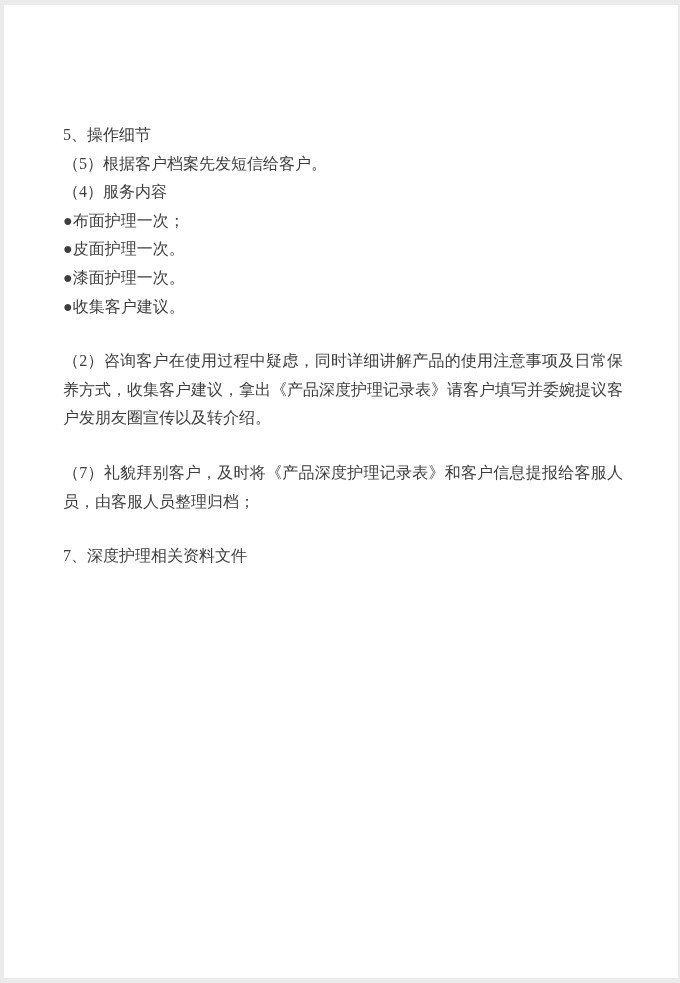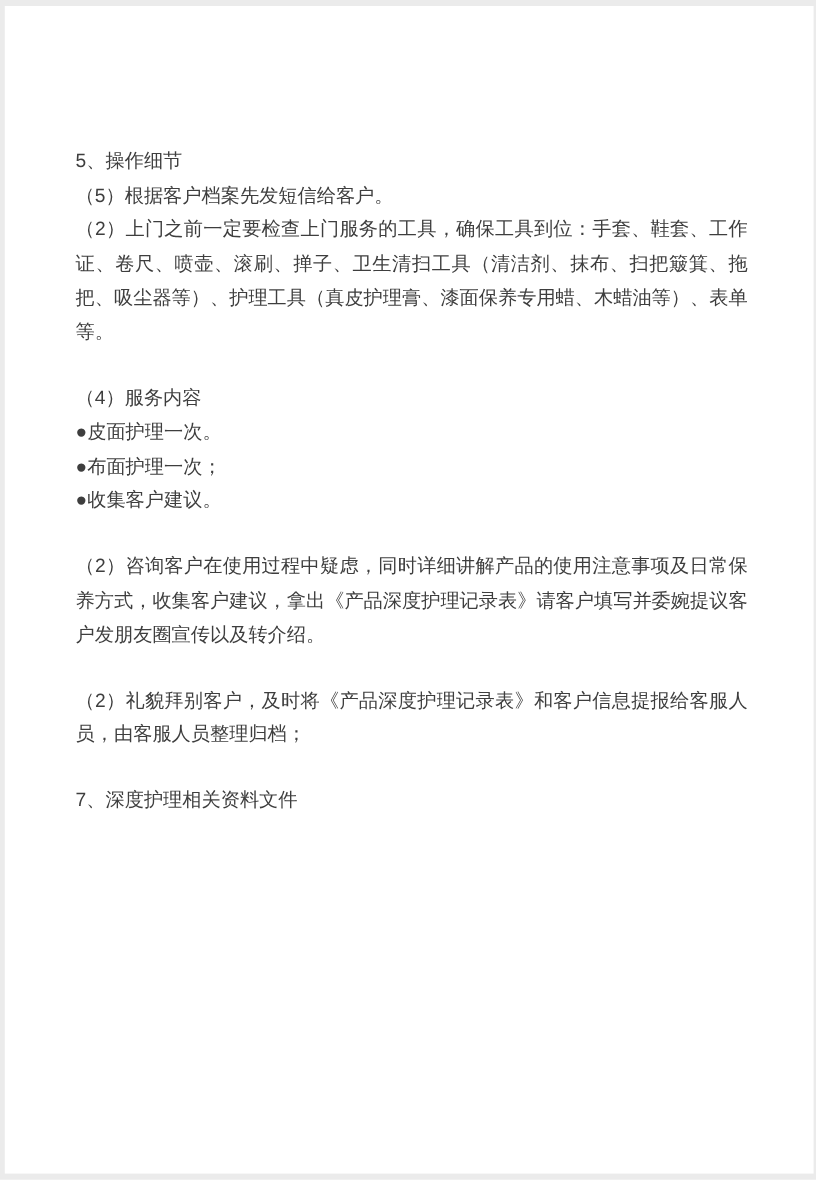--- a/index.html
+++ b/index.html
@@ -27,20 +27,21 @@
     background: #ffffff;
   }
   .content {
     box-sizing: border-box;
     padding: 116px 55px 0 59px;
     color: #3e3e3e;
     font-size: 16px;
     line-height: 28.6px;
     letter-spacing: 0px;
     text-align: justify;
+    font-family: Liberation Serif, serif;
   }
   .content p {
     margin: 0;
   }
   .content p.para {
     margin: 0 0 26px 0;
   }
   .group {
     margin: 0 0 26px 0;
   }
@@ -50,31 +51,31 @@
 
 <div class="canvas">
   <div class="paper">
     <div class="content">
 
       <p>5、操作细节</p>
 
       <p>（5）根据客户档案先发短信给客户。</p>
 
 
-      <p class="para">（2）上门之前一定要检查上门服务的工具，确保工具到位：手套、鞋套、工作证、卷尺、喷壶、滚刷、掸子、卫生清扫工具（清洁剂、抹布、扫把簸箕、拖把、吸尘器等）、护理工具（真皮护理膏、漆面保养专用蜡、木蜡油等）、表单等。</p>
 
 
       <div class="group">
         <p>（4）服务内容</p>
+        <p>●布面护理一次；</p>
         <p>●皮面护理一次。</p>
-        <p>●布面护理一次；</p>
+        <p>●漆面护理一次。</p>
         <p>●收集客户建议。</p>
       </div>
 
       <p class="para">（2）咨询客户在使用过程中疑虑，同时详细讲解产品的使用注意事项及日常保养方式，收集客户建议，拿出《产品深度护理记录表》请客户填写并委婉提议客户发朋友圈宣传以及转介绍。</p>
 
-      <p class="para">（2）礼貌拜别客户，及时将《产品深度护理记录表》和客户信息提报给客服人员，由客服人员整理归档；</p>
+      <p class="para">（7）礼貌拜别客户，及时将《产品深度护理记录表》和客户信息提报给客服人员，由客服人员整理归档；</p>
 
       <p>7、深度护理相关资料文件</p>
 
     </div>
   </div>
 </div>
 
 </body></html>

